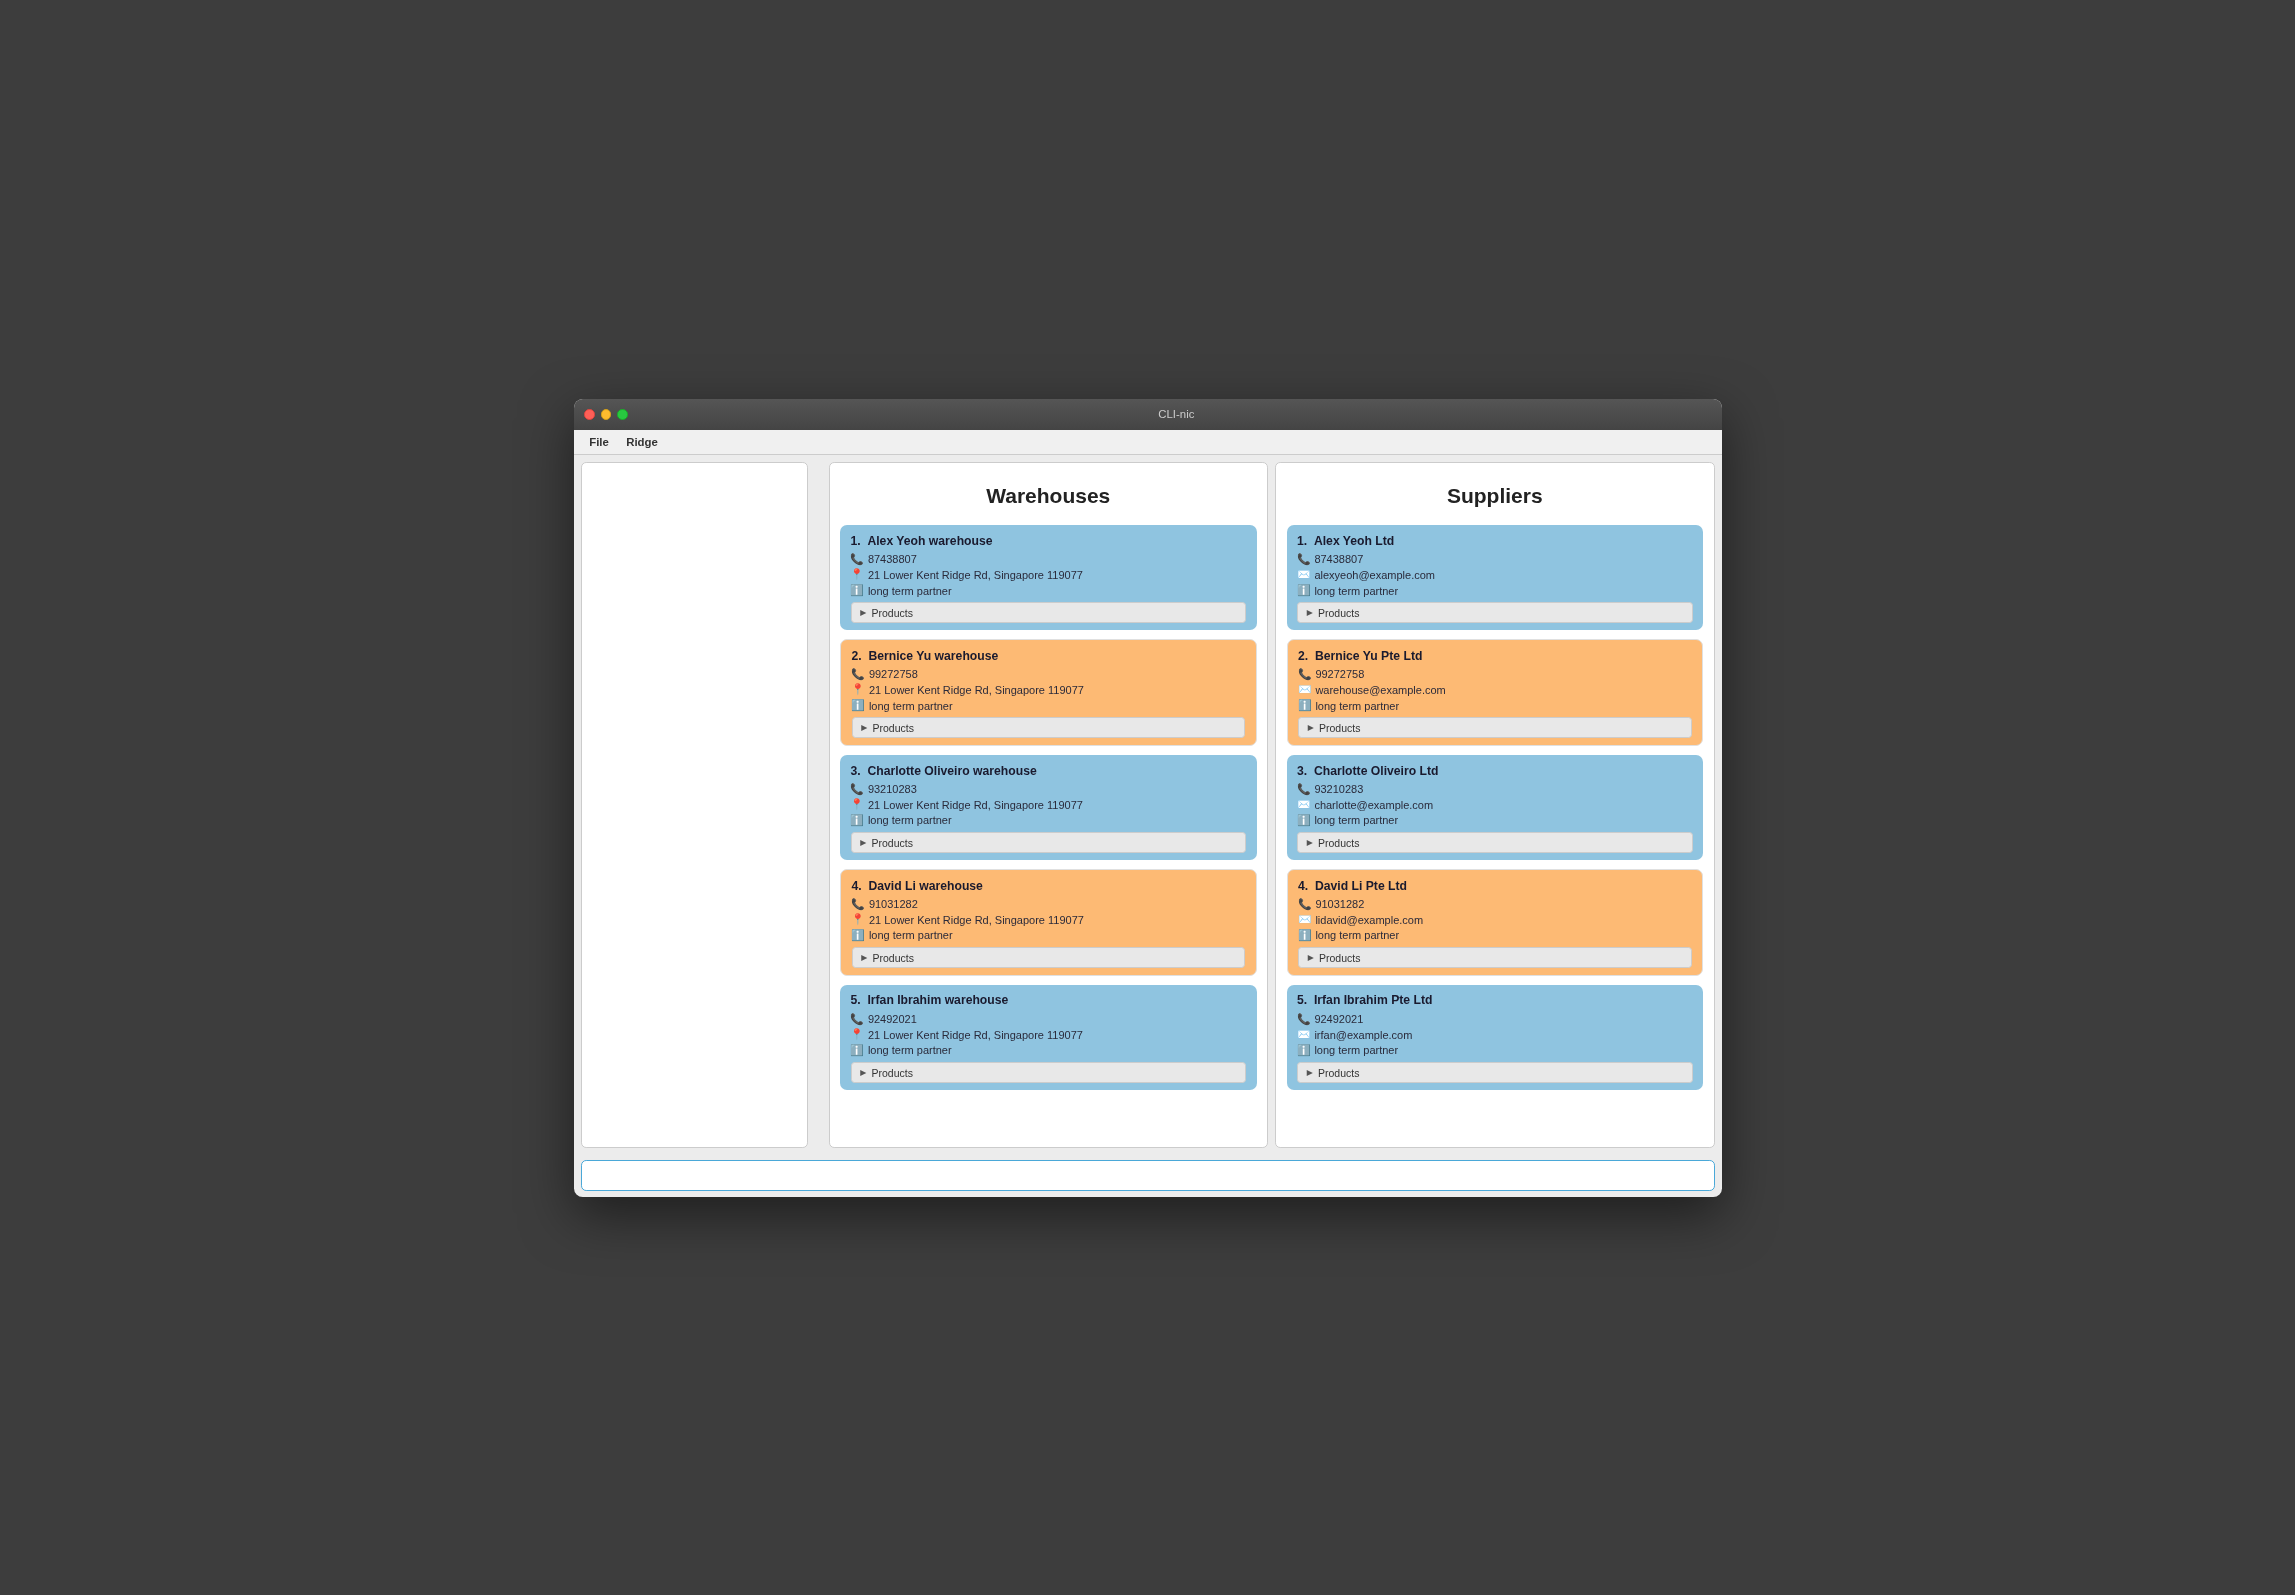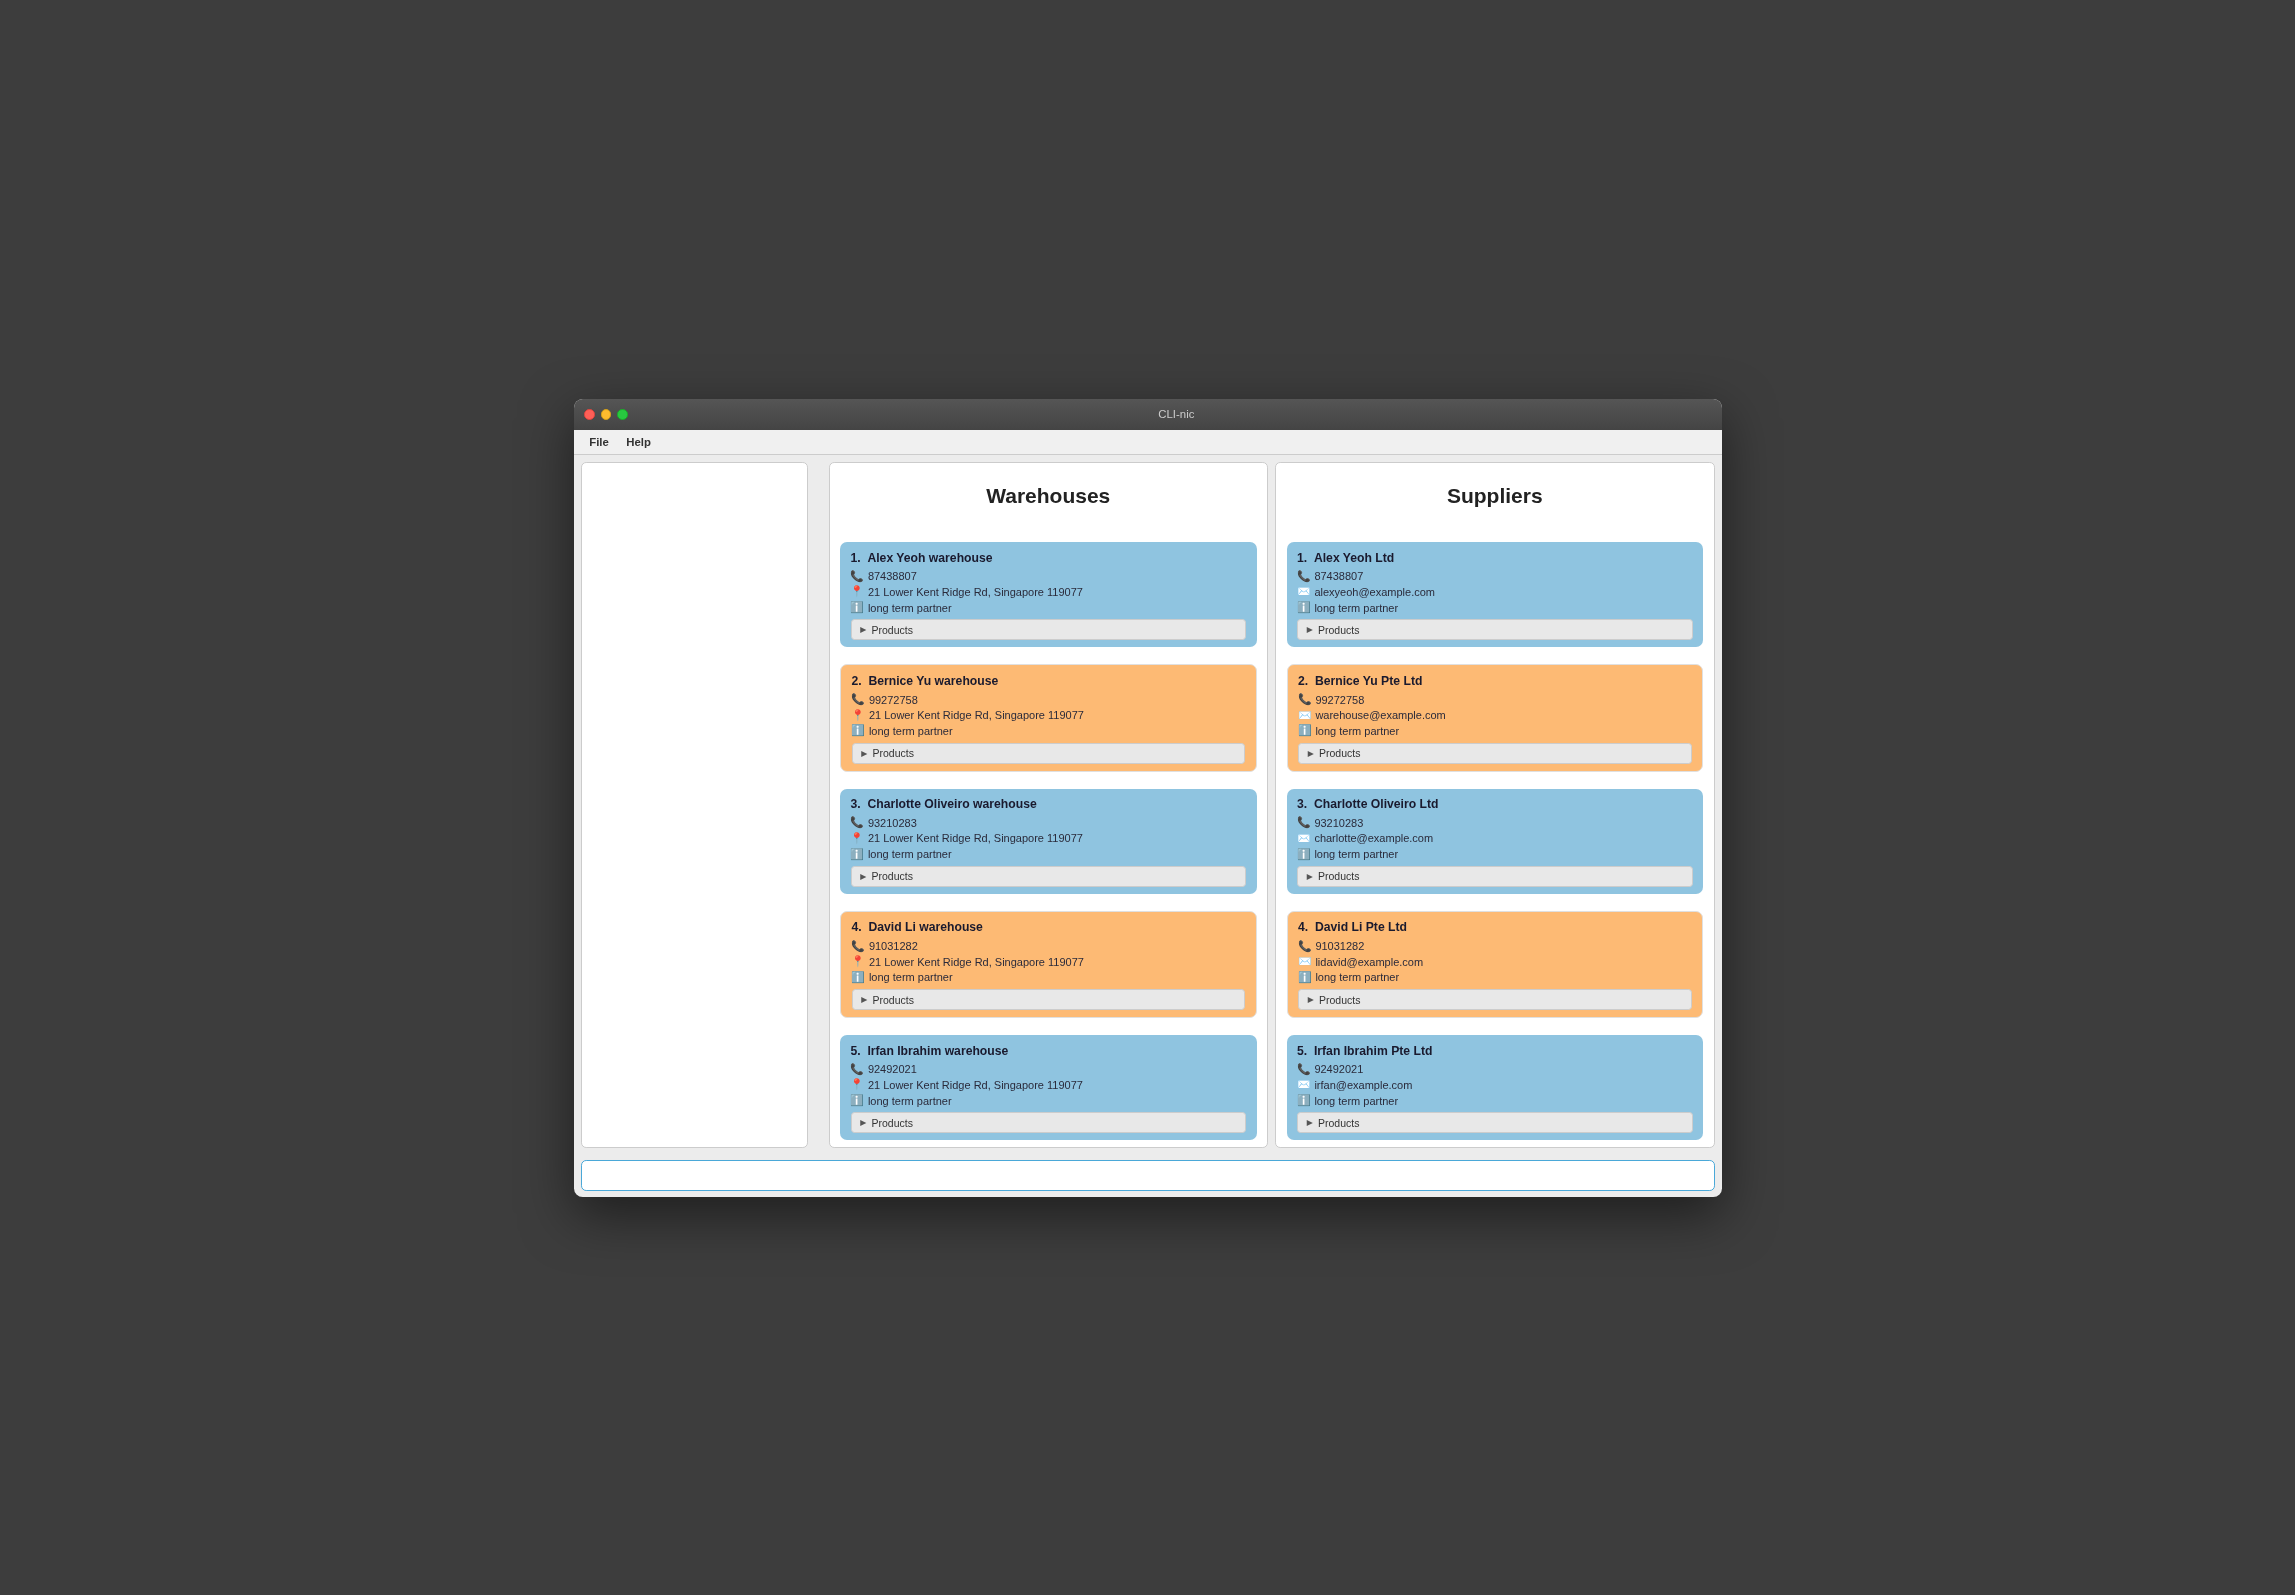--- a/index.html
+++ b/index.html
@@ -127,21 +127,20 @@
     }
     .panel-list::-webkit-scrollbar { width: 8.7px; }
     .panel-list::-webkit-scrollbar-track { background: #f0f0f0; border-radius: 4.4px; }
     .panel-list::-webkit-scrollbar-thumb { background: #aaa; border-radius: 4.4px; }
 
     
     .card {
       border-radius: 7px;
       margin-bottom: 8.7px;
       padding: 8.7px 10.5px 7px;
-      margin-top: 17px;
     }
     .card-blue { background: #8fc4e0; }
     .card-white { background: #fdba74; border: 0.9px solid #e0e0e0; }
 
     .card-header {
       font-size: 12.2px;
       font-weight: 600;
       color: #1a1a2e;
       margin-bottom: 5.2px;
     }
@@ -203,21 +202,21 @@
     <div class="traffic-lights">
       <div class="traffic-light tl-red"></div>
       <div class="traffic-light tl-yellow"></div>
       <div class="traffic-light tl-green"></div>
     </div>
     <span class="title-bar-title">CLI-nic</span>
   </div>
 
   <div class="menu-bar">
     <div class="menu-item">File</div>
-    <div class="menu-item">Help</div>
+    <div class="menu-item">Ridge</div>
   </div>
 
   <div class="main-content">
 
     <div class="sidebar"></div>
 
     <div class="panels">
 
       <div class="panel">
         <div class="panel-title">Warehouses</div>

